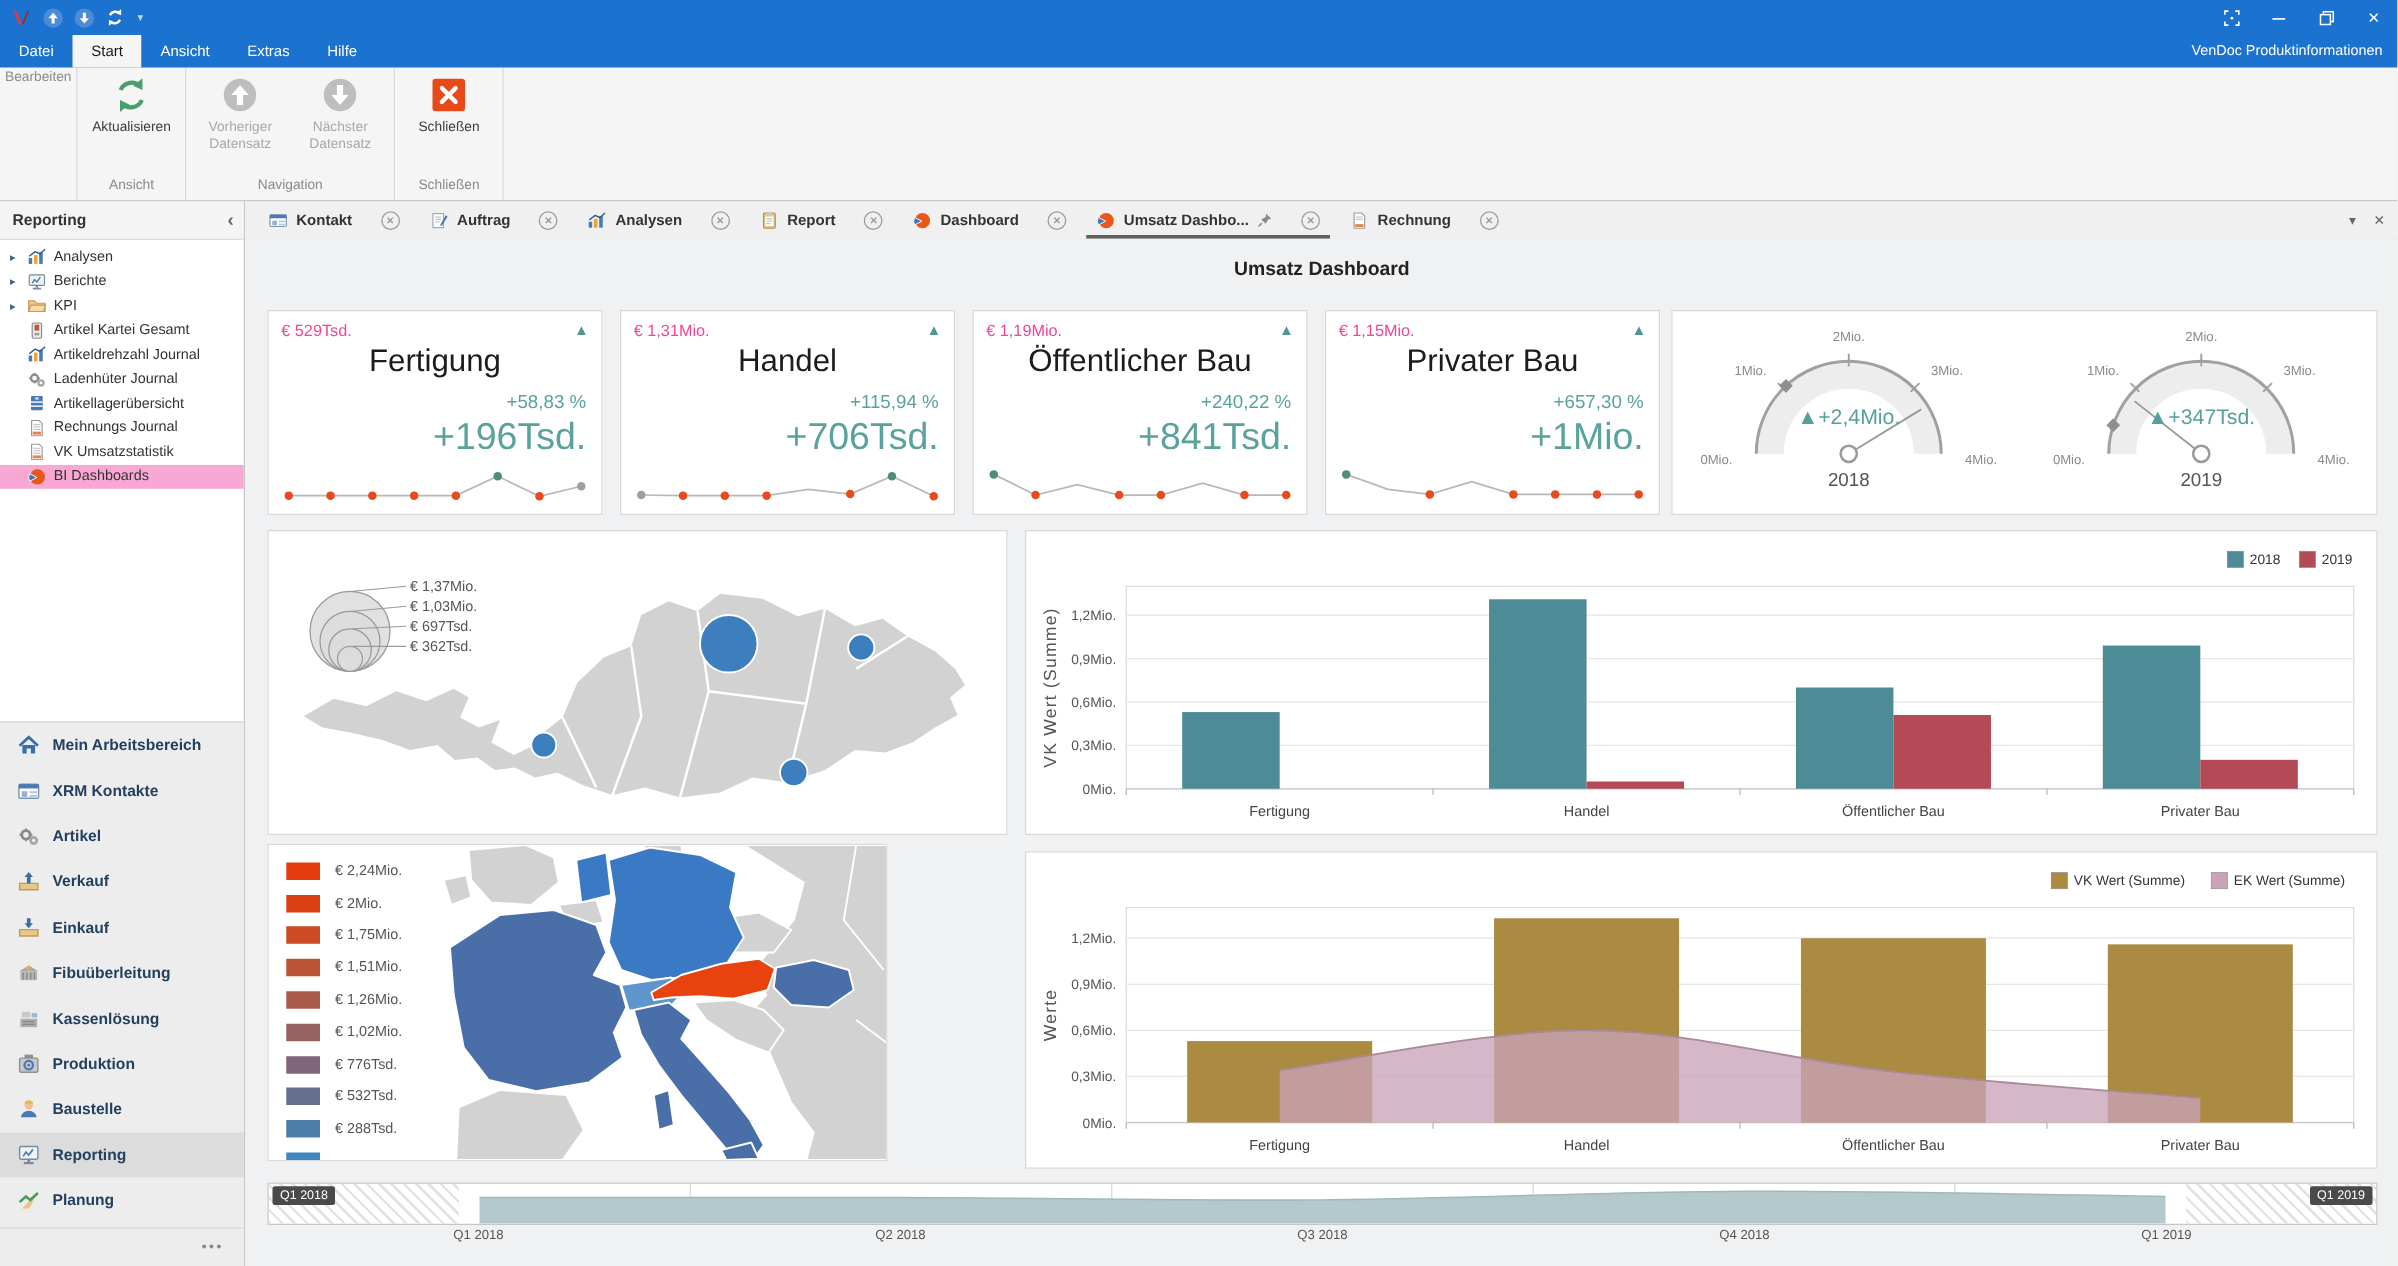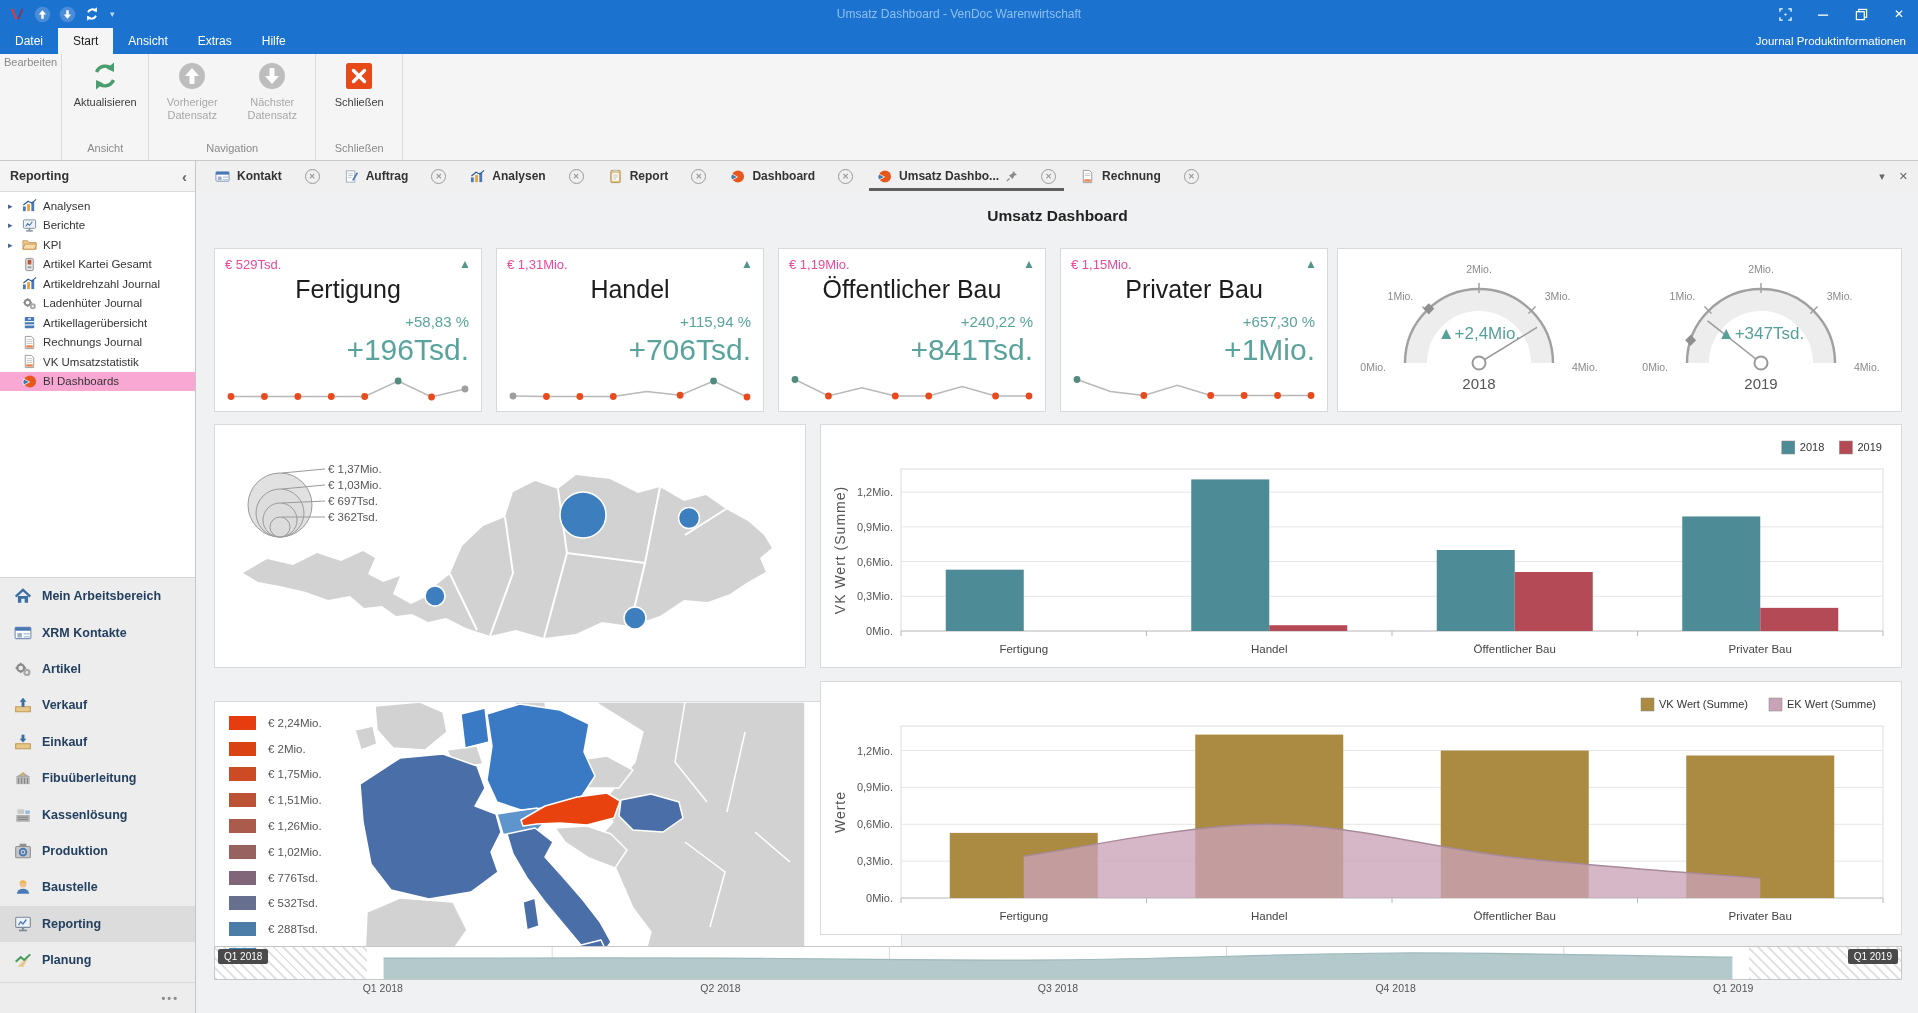--- a/index.html
+++ b/index.html
@@ -72,21 +72,21 @@
   .kpi .amount{position:absolute;top:8px;left:10px;font-size:13px;color:#ec4899;}
   .kpi .trend{position:absolute;top:8px;right:10px;font-size:12px;color:#55958f;}
   .kpi .name{position:absolute;top:26px;width:100%;text-align:center;font-size:25px;color:#1c1c1c;}
   .kpi .pct{position:absolute;top:64px;right:12px;font-size:15px;color:#5aa39d;}
   .kpi .delta{position:absolute;top:84px;right:12px;font-size:30px;color:#5aa39d;}
   .kpi svg.spark{position:absolute;left:10px;bottom:6px;}
   #gauge-card{left:1140px;top:57px;width:565px;height:164px;display:flex;align-items:flex-start;
               justify-content:center;gap:24px;padding-top:10px;}
   #austria-card{left:17px;top:233px;width:592px;height:244px;overflow:hidden;}
   #chart1-card{left:623px;top:233px;width:1082px;height:244px;}
-  #europe-card{left:17px;top:510px;width:688px;height:254px;overflow:hidden;}
+  #europe-card{left:17px;top:484px;width:496px;height:254px;overflow:hidden;}
   #chart2-card{left:623px;top:490px;width:1082px;height:254px;}
   svg{font-family:"Liberation Sans",sans-serif;}
   .bubble-legend{position:absolute;left:10px;top:10px;}
   .eur-legend{position:absolute;left:14px;top:8px;z-index:3;}
   .eur-row{display:flex;align-items:center;height:25.8px;}
   .eur-sw{width:27px;height:14px;margin-right:12px;}
   .eur-lab{font-size:11.5px;color:#555;}
   
   .timeline{position:absolute;left:17px;top:755px;width:1688px;height:50px;}
   .tl-strip{position:relative;height:34px;background:#fff;border:1px solid #c6c6c6;box-sizing:border-box;overflow:hidden;}
@@ -123,21 +123,20 @@
     <span class="qa-btn">
         <svg viewBox="0 0 18 18" width="16" height="16">
           <path d="M4.5 7 A5.5 5.5 0 0 1 13.5 5.5" fill="none" stroke="#fff" stroke-width="2.2"></path>
           <path d="M14.5 1.5 L14.5 7 L10 5 Z" fill="#fff"></path>
           <path d="M13.5 11 A5.5 5.5 0 0 1 4.5 12.5" fill="none" stroke="#fff" stroke-width="2.2"></path>
           <path d="M3.5 16.5 L3.5 11 L8 13 Z" fill="#fff"></path>
         </svg>
       </span>
     <span class="tb-caret">▾</span>
   </div>
-  <div class="tb-title">Umsatz Dashboard - VenDoc Warenwirtschaft</div>
   <div class="tb-controls">
     <span class="tb-ctl">
         <svg viewBox="0 0 14 14" width="13" height="13">
           <path d="M1 4 V1 H4 M10 1 H13 V4 M13 10 V13 H10 M4 13 H1 V10" stroke="#fff" fill="none" stroke-width="1.4"></path>
           <circle cx="7" cy="7" r="1.2" fill="#fff"></circle>
         </svg>
       </span>
     <span class="tb-ctl">
         <svg viewBox="0 0 14 14" width="13" height="13">
           <rect x="1" y="7" width="11" height="1.4" fill="#fff"></rect>
@@ -154,21 +153,21 @@
 </div>
 
 <div class="menubar">
   <div id="menu-items" style="display:flex;">
       <div class="menu-item">Datei</div>
       <div class="menu-item active">Start</div>
       <div class="menu-item">Ansicht</div>
       <div class="menu-item">Extras</div>
       <div class="menu-item">Hilfe</div>
     </div>
-  <div class="menu-right">Journal Produktinformationen</div>
+  <div class="menu-right">VenDoc Produktinformationen</div>
 </div>
 
 <div class="ribbon">
   <div class="rgroup">
     <div class="rgroup-label">Bearbeiten</div>
   </div>
   <div class="rgroup">
     <div class="rgroup-buttons" id="rgroup-1">
         <div class="rbtn"><span class="ric"><svg viewBox="0 0 32 32" width="32" height="32">
               <path d="M7.5 12 A9.5 9.5 0 0 1 23.5 9.5" fill="none" stroke="#4a9e6e" stroke-width="3.4"></path>

